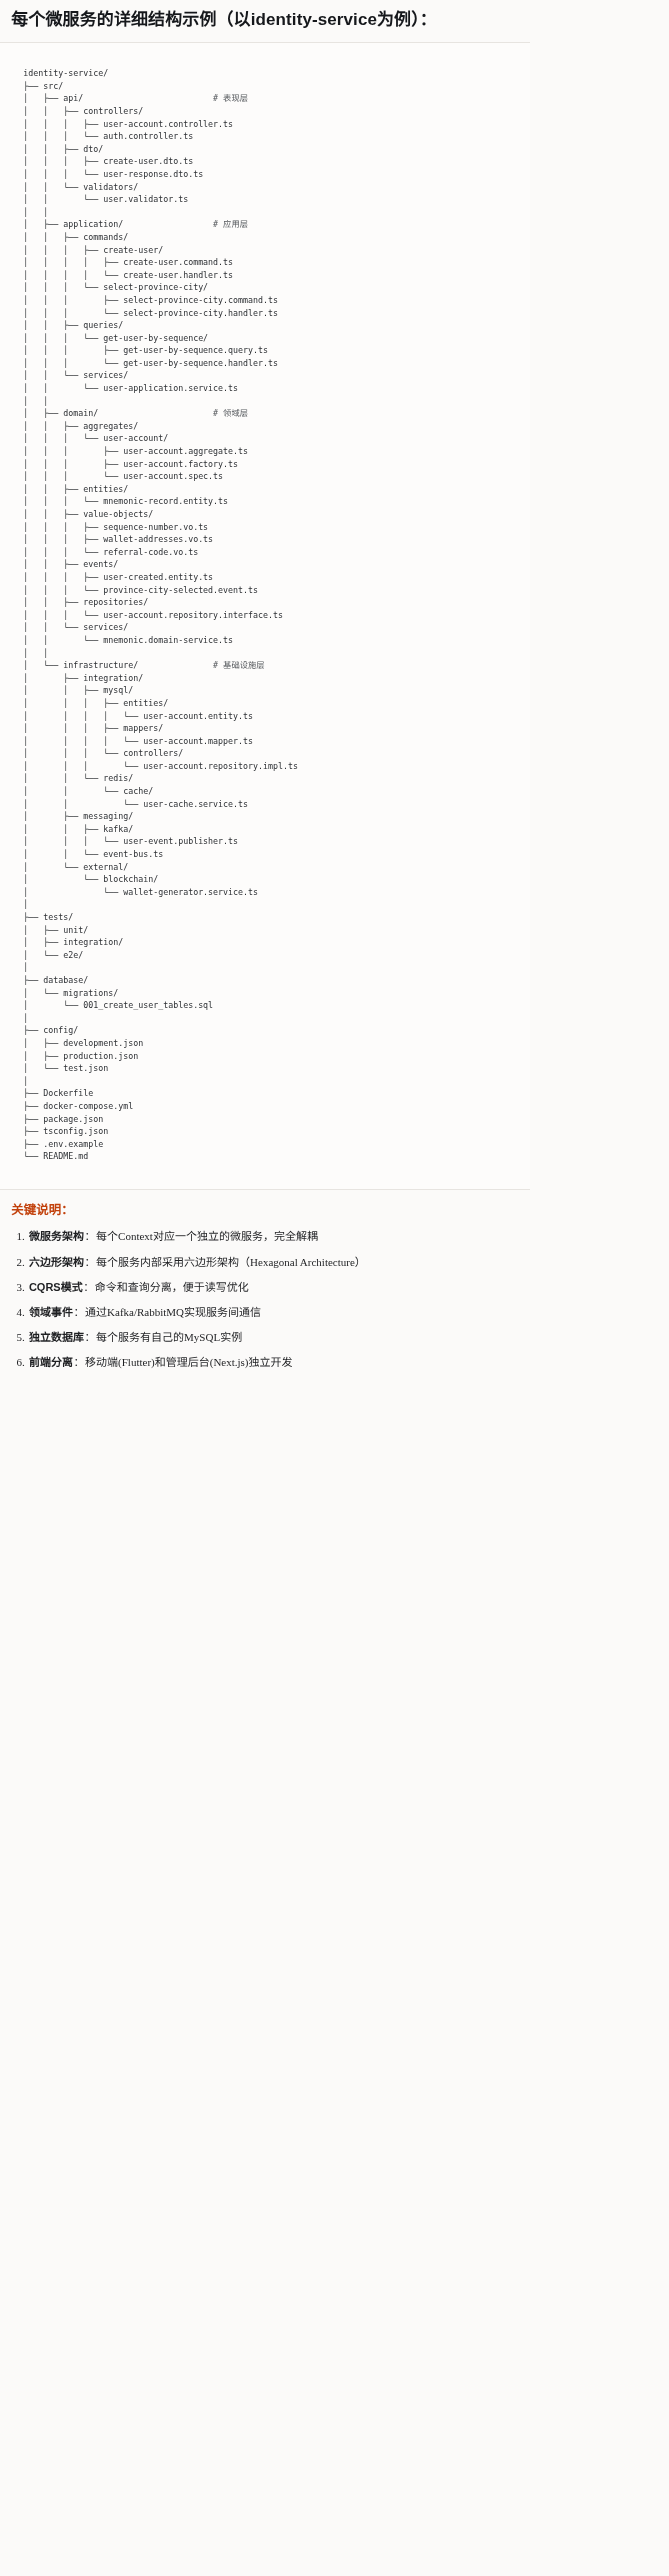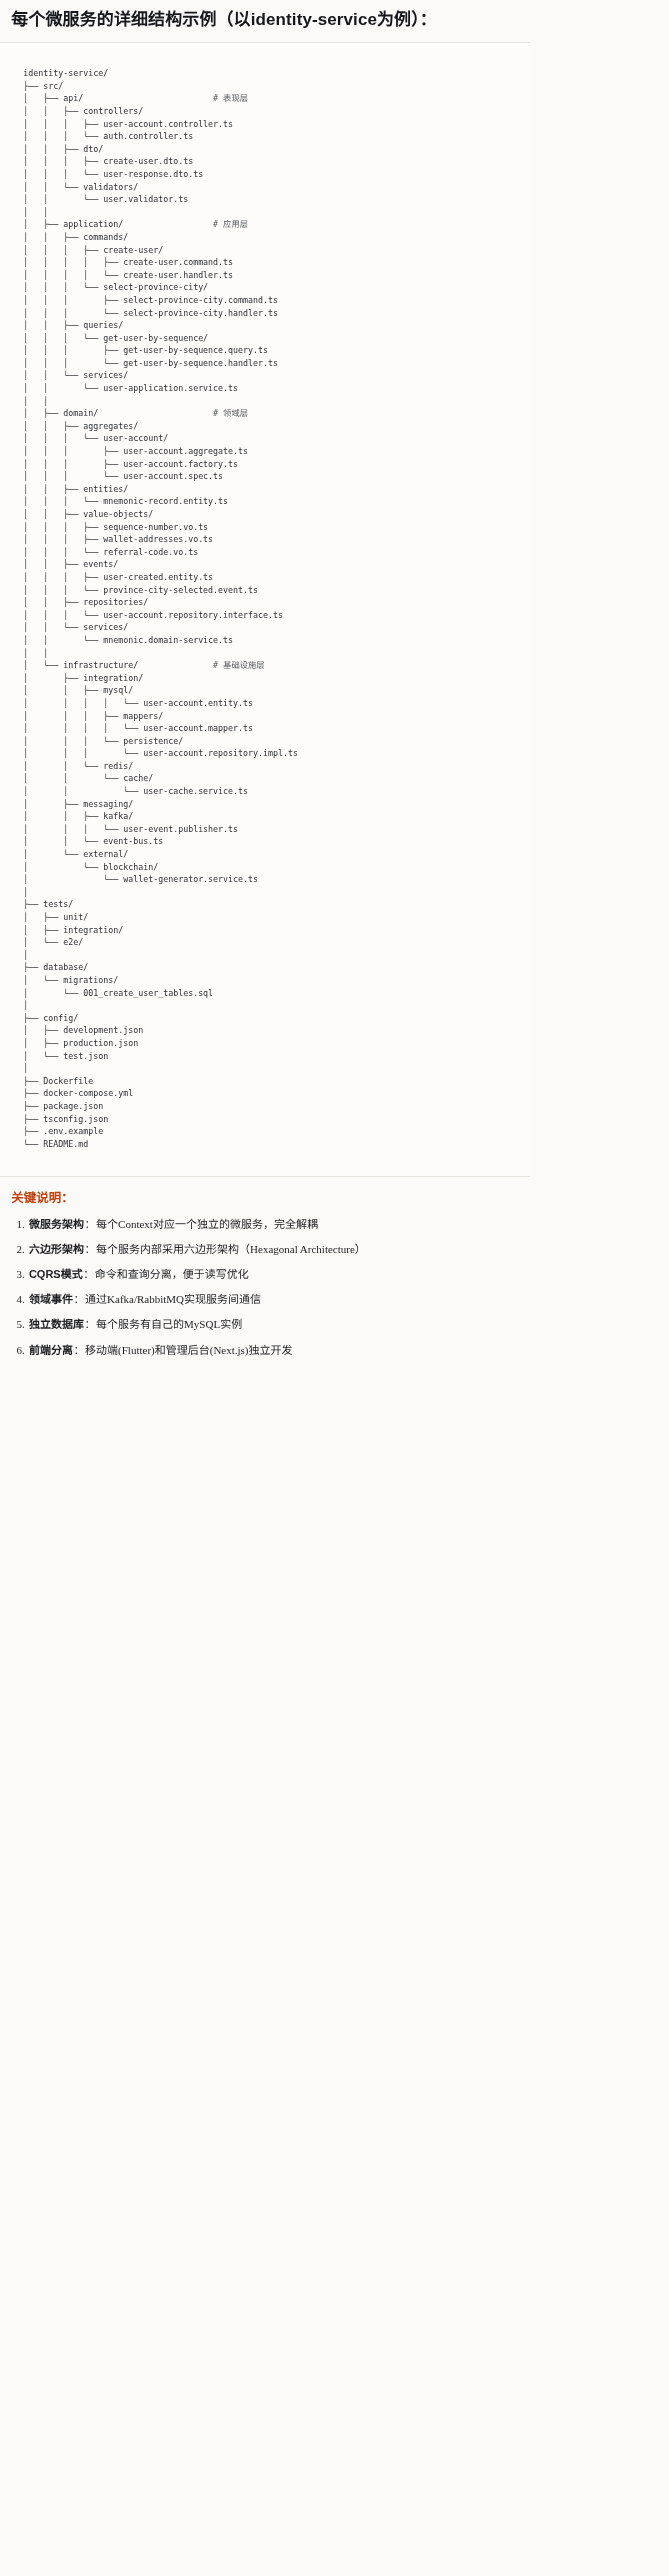--- a/index.html
+++ b/index.html
@@ -146,24 +146,25 @@
 </span><span class="code-line"><span>│   │   │   ├── user-created.entity.ts</span>
 </span><span class="code-line"><span>│   │   │   └── province-city-selected.event.ts</span>
 </span><span class="code-line"><span>│   │   ├── repositories/</span>
 </span><span class="code-line"><span>│   │   │   └── user-account.repository.interface.ts</span>
 </span><span class="code-line"><span>│   │   └── services/</span>
 </span><span class="code-line"><span>│   │       └── mnemonic.domain-service.ts</span>
 </span><span class="code-line"><span>│   │</span>
 </span><span class="code-line"><span>│   └── infrastructure/</span><span class="cmt">               # 基础设施层</span>
 </span><span class="code-line"><span>│       ├── integration/</span>
 </span><span class="code-line"><span>│       │   ├── mysql/</span>
+</span><span class="code-line"><span>│       │   │   ├── entities/</span>
 </span><span class="code-line"><span>│       │   │   │   └── user-account.entity.ts</span>
 </span><span class="code-line"><span>│       │   │   ├── mappers/</span>
 </span><span class="code-line"><span>│       │   │   │   └── user-account.mapper.ts</span>
-</span><span class="code-line"><span>│       │   │   └── persistence/</span>
+</span><span class="code-line"><span>│       │   │   └── controllers/</span>
 </span><span class="code-line"><span>│       │   │       └── user-account.repository.impl.ts</span>
 </span><span class="code-line"><span>│       │   └── redis/</span>
 </span><span class="code-line"><span>│       │       └── cache/</span>
 </span><span class="code-line"><span>│       │           └── user-cache.service.ts</span>
 </span><span class="code-line"><span>│       ├── messaging/</span>
 </span><span class="code-line"><span>│       │   ├── kafka/</span>
 </span><span class="code-line"><span>│       │   │   └── user-event.publisher.ts</span>
 </span><span class="code-line"><span>│       │   └── event-bus.ts</span>
 </span><span class="code-line"><span>│       └── external/</span>
 </span><span class="code-line"><span>│           └── blockchain/</span>

